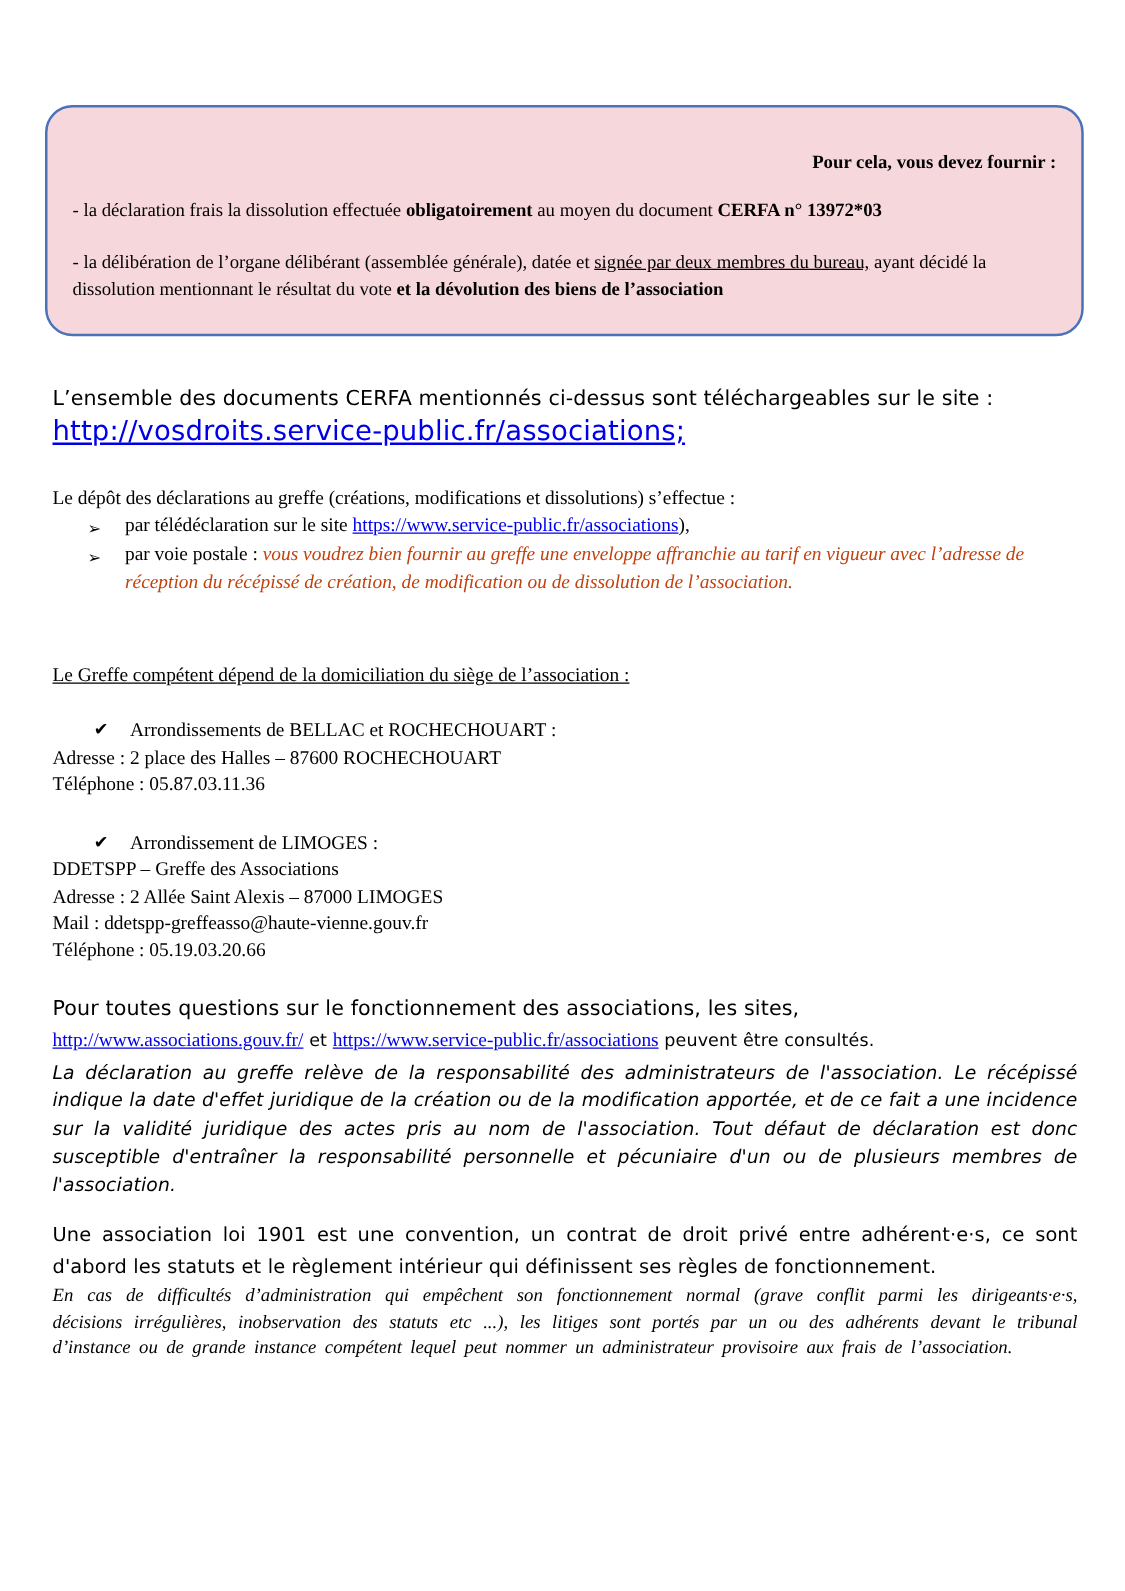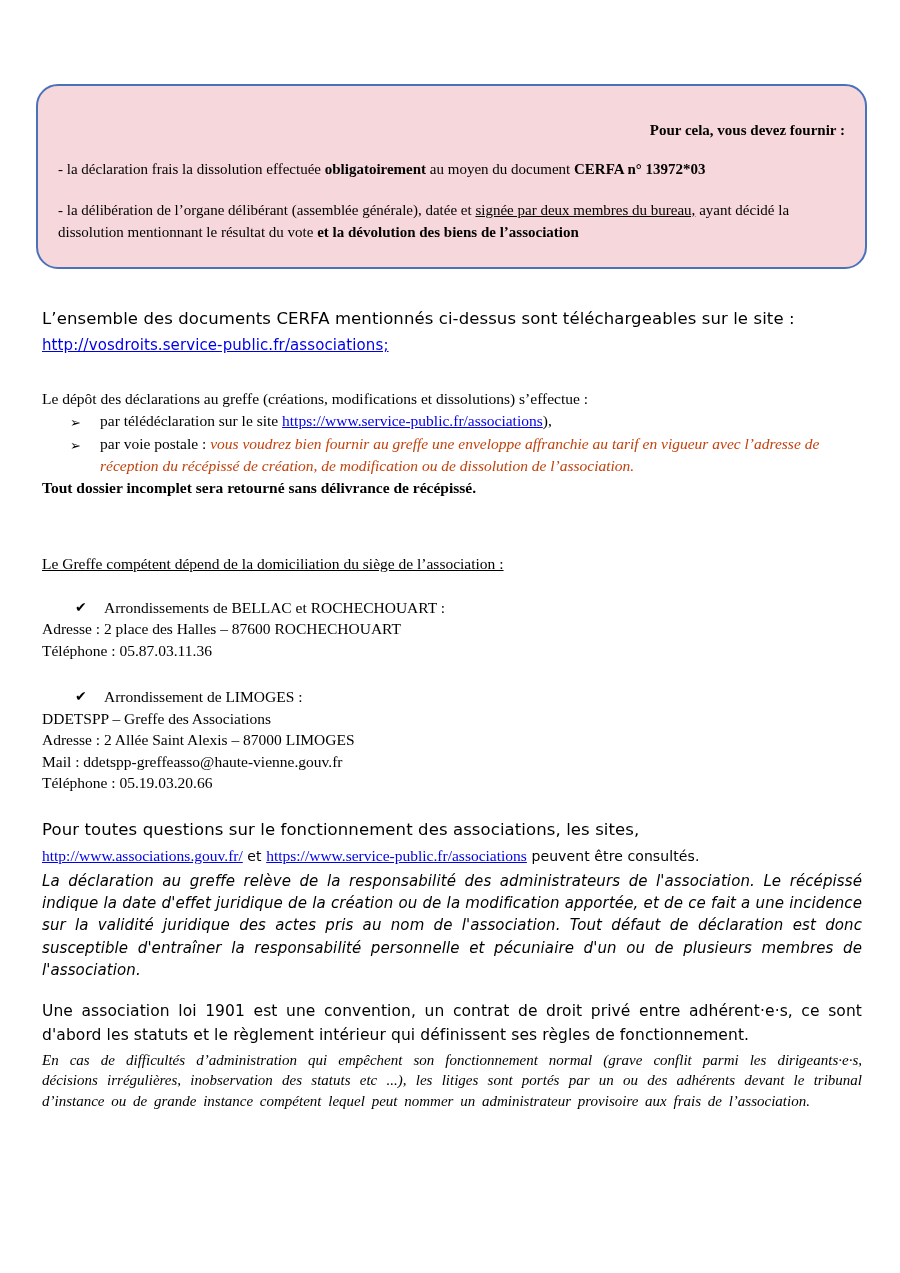--- a/index.html
+++ b/index.html
@@ -34,21 +34,21 @@
   }
   .arrow-glyph { display:inline-block; width:15px; height:15px; flex:0 0 auto; }
   .box-title .t-u { border-bottom:2px solid #000; padding-bottom:1px; }
   .pink-box .box-intro { font-size:15px; font-weight:bold; margin-top:22px;text-align:right; }
   .pink-box .box-line  { font-size:15px; margin-top:19px; line-height:22px; }
 
   
   .content { padding:0 38px 0 42px; }
 
   .dl-head { margin-top:36px; font-size:16.5px; line-height:27px; }
-  .dl-link { font-size:15px; line-height:27px; }
+  .dl-link { font-size:22px; line-height:27px; }
 
   .depot { margin-top:29px; font-size:15.5px; line-height:21.5px; }
   .depot .bullet-row { padding-left:28px; display:flex; }
   .depot .bullet-char { width:30px; flex:0 0 auto; font-size:13px; padding-top:2px; }
   .depot .bullet-body { flex:1; }
   .red-it { color:#c2410c; font-style:italic; }
   .warning { font-weight:bold; font-size:15.5px; margin-top:1px; }
 
   .greffe-head { margin-top:56px; font-size:15.5px; text-decoration:underline; }
   .greffe-block { margin-top:24px; font-size:15.5px; line-height:21.5px; }
@@ -91,21 +91,20 @@
     <div class="depot">
       <div>Le dépôt des déclarations au greffe (créations, modifications et dissolutions) s’effectue :</div>
       <div class="bullet-row">
         <span class="bullet-char">➢</span>
         <span class="bullet-body"><span>par télédéclaration sur le site </span><a class="lnk">https://www.service-public.fr/associations</a><span>),</span></span>
       </div>
       <div class="bullet-row">
         <span class="bullet-char">➢</span>
         <span class="bullet-body"><span>par voie postale : </span><span class="red-it">vous voudrez bien fournir au greffe une enveloppe affranchie au tarif en vigueur avec l’adresse de réception du récépissé de création, de modification ou de dissolution de l’association.</span></span>
       </div>
-      <div class="warning">Tout dossier incomplet sera retourné sans délivrance de récépissé.</div>
     </div>
 
     <div class="greffe-head">Le Greffe compétent dépend de la domiciliation du siège de l’association :</div>
 
     <div class="greffe-block">
       <div class="check-row">
         <span class="check-char">✔</span>
         <span>Arrondissements de BELLAC et ROCHECHOUART :</span>
       </div>
       <div>Adresse :  2 place des Halles – 87600 ROCHECHOUART</div>

